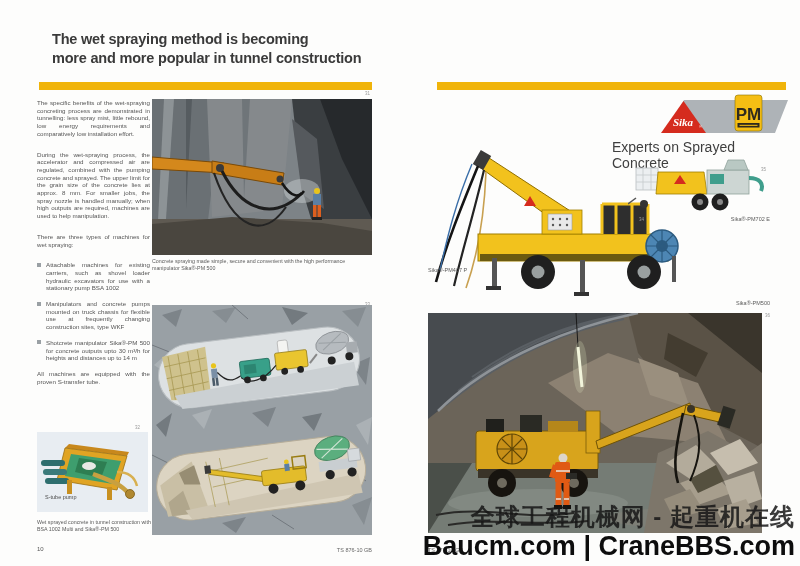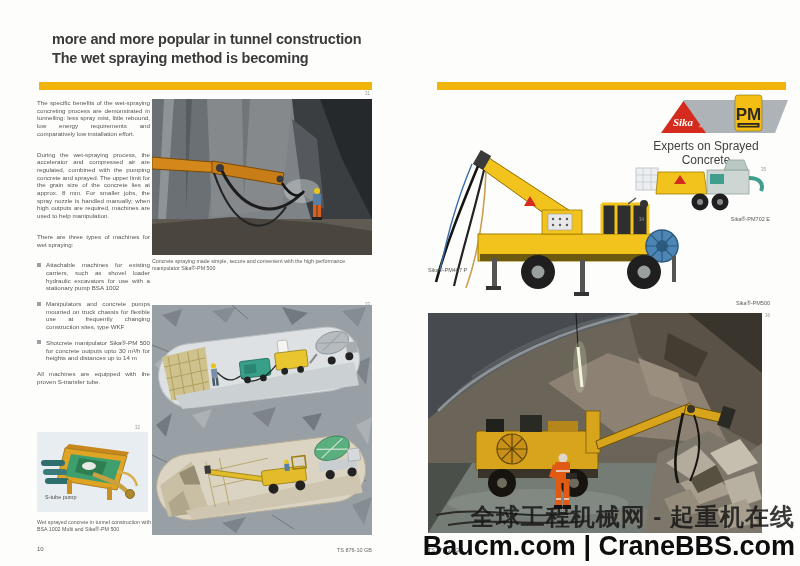--- a/index.html
+++ b/index.html
@@ -22,35 +22,35 @@
   .stube-box{left:37px;top:432px;width:111px;height:80px;background:#E8EDF2;}
   .stube-label{left:8px;top:62px;font-size:5.5px;color:#4a4a4a;}
   .footer{font-size:5.5px;color:#666;}
   .pagenum{left:37px;top:546px;font-size:6px;color:#555;}
   
   .photo1{left:152px;top:99px;width:220px;height:156px;overflow:hidden;}
   .illus{left:152px;top:305px;width:220px;height:230px;overflow:hidden;}
   .bigphoto{left:428px;top:313px;width:334px;height:220px;overflow:hidden;}
   
   .logo-block{left:652px;top:92px;width:140px;height:46px;}
-  .tagline{left:636px;top:139px;width:140px;text-align:center;font-size:12px;color:#3f3f3f;}
+  .tagline{left:612px;top:139px;width:140px;text-align:left;font-size:14px;color:#3f3f3f;}
   .machine-caption{font-size:5.5px;color:#5a5a5a;}
   
   .watermark{right:5px;top:503px;text-align:right;z-index:50;pointer-events:none;margin-left:48px;}
   .wm1{font-size:24px;line-height:28px;font-weight:bold;color:rgba(22,22,22,0.85);letter-spacing:1px;}
   .wm2{font-size:27px;line-height:30px;font-weight:bold;color:#0d0d0d;}
 </style>
 </head>
 <body>
 
 <div id="canvas">
 
   <div class="abs page-title">
+    <div>The wet spraying method is becoming</div>
     <div>more and more popular in tunnel construction</div>
-    <div>The wet spraying method is becoming</div>
   </div>
   <div class="abs bar bar-left"></div>
 
   <div class="abs text-col">
     <p>The specific benefits of the wet-spraying concreting process are demonstrated in tunnelling: less spray mist, little rebound, low energy requirements and comparatively low installation effort.</p>
     <p>During the wet-spraying process, the accelerator and compressed air are regulated, combined with the pumping concrete and sprayed. The upper limit for the grain size of the concrete lies at approx. 8 mm. For smaller jobs, the spray nozzle is handled manually; when high outputs are required, machines are used to help manipulation.</p>
     <p>There are three types of machines for wet spraying:</p>
     <div class="bullet">
       <span class="sq"></span>
       <span>Attachable machines for existing carriers, such as shovel loader hydraulic excavators for use with a stationary pump BSA 1002</span>

